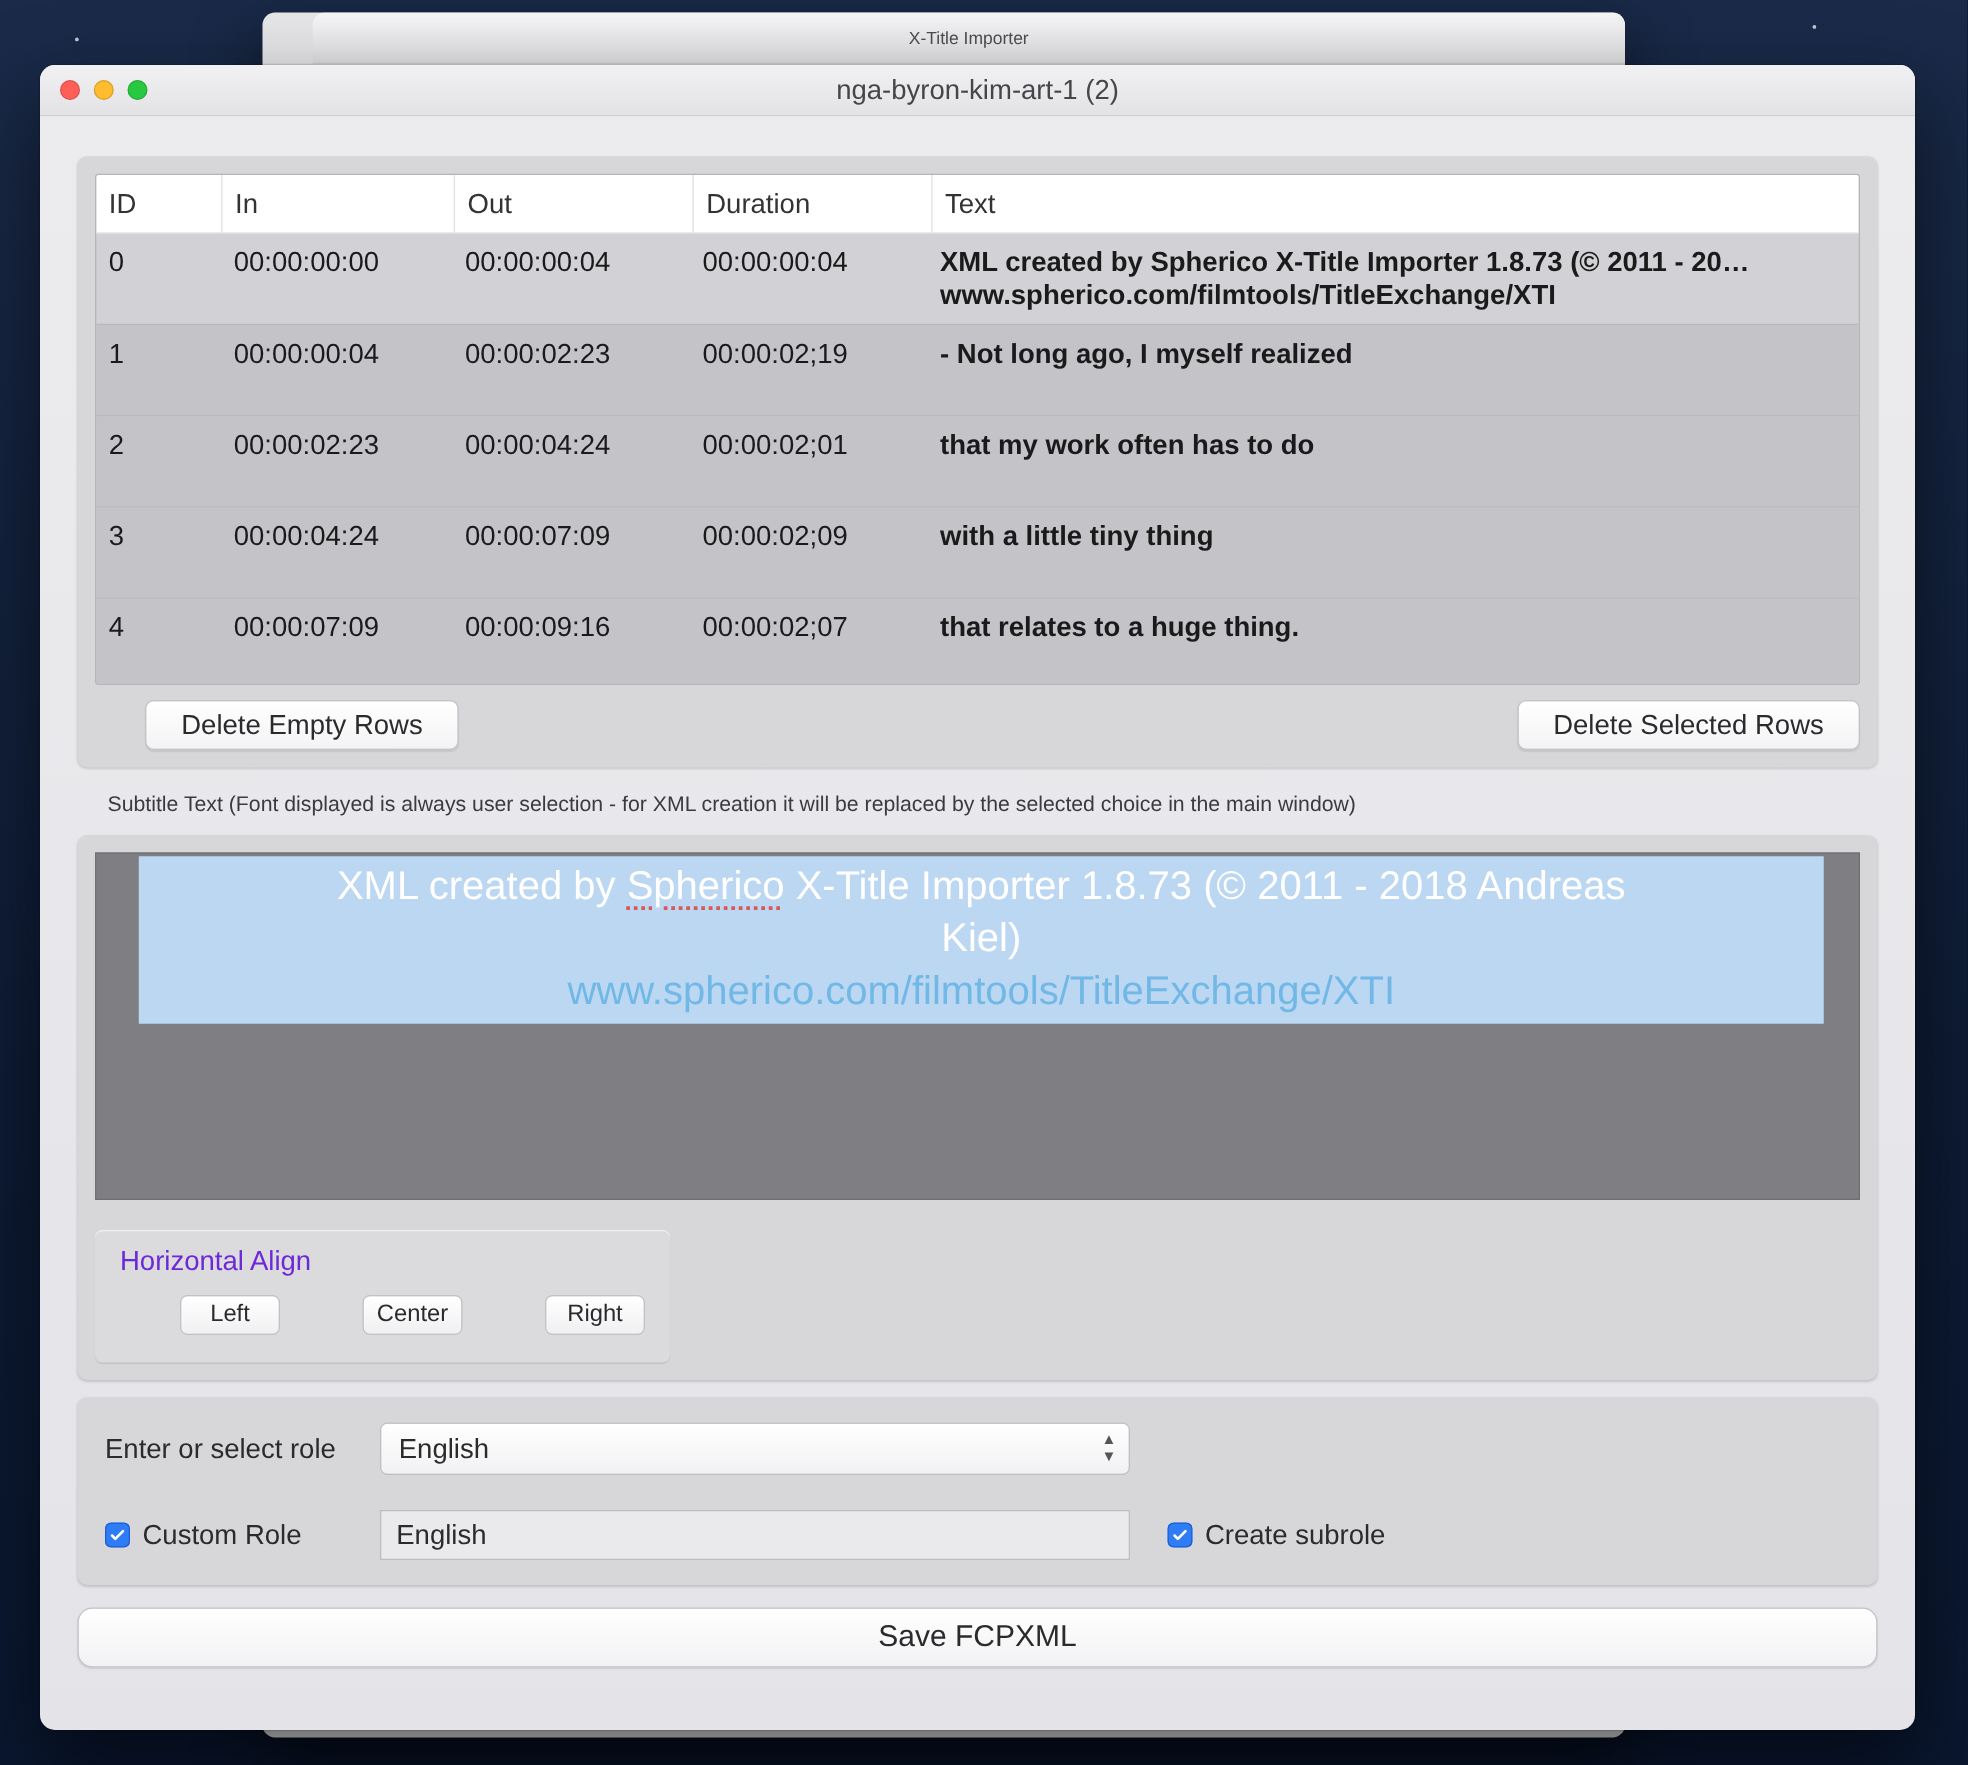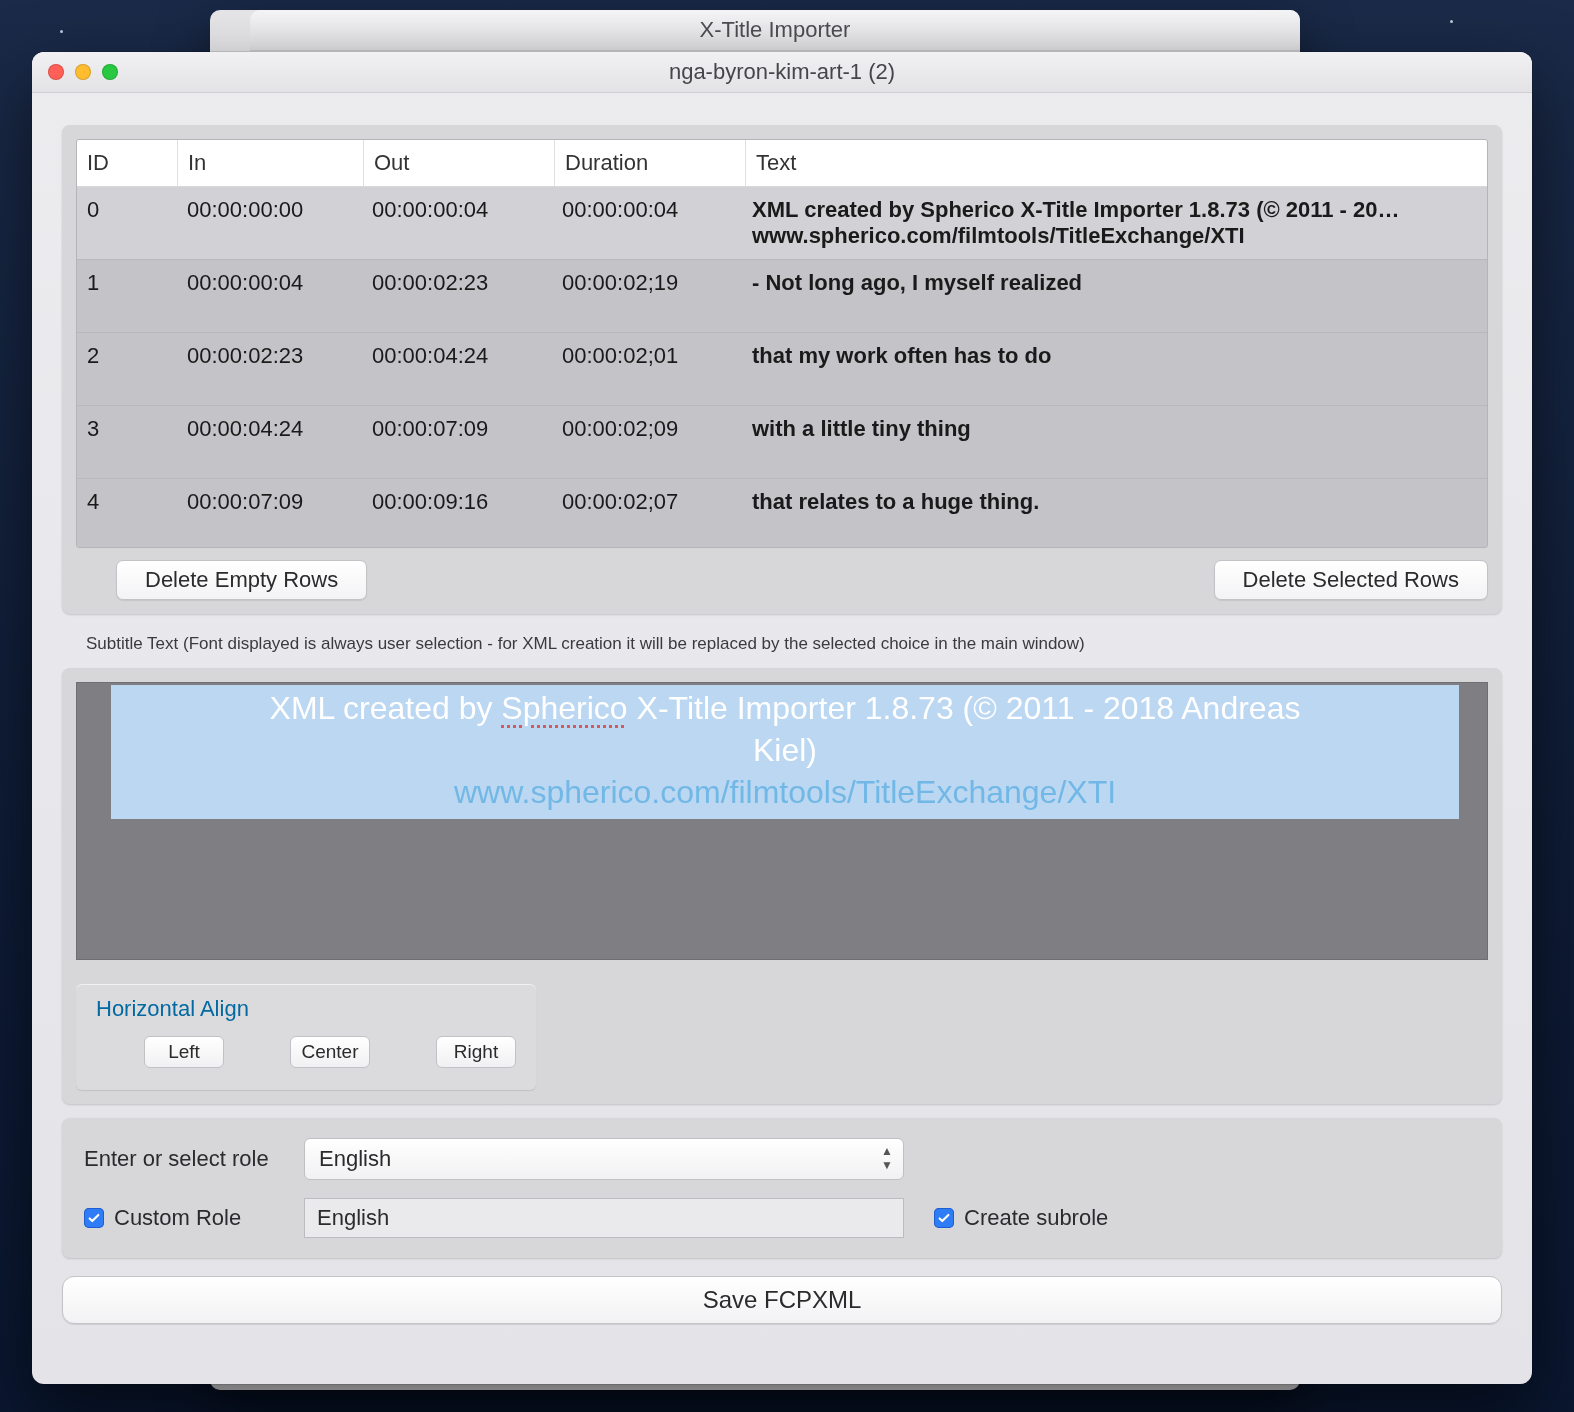--- a/index.html
+++ b/index.html
@@ -34,21 +34,21 @@
     border-radius:10px;
     box-shadow: 0 20px 50px rgba(0,0,0,0.5);
   }
   .bg-titlebar {
     height:40px;
     background: linear-gradient(#f6f6f8,#e1e1e4);
     border-bottom:1px solid #c9c9cc;
     border-radius:10px 10px 0 0;
     text-align:center;
     line-height:40px;
-    font-size:22px;
+    font-size:14px;
     color:#4e4e52;
     margin-left:40px;
   }
 
   
   .window {
     position:absolute;
     left:32px; top:52px;
     width:1500px; height:1332px;
     background: linear-gradient(#ecebee, #e4e3e7);
@@ -189,21 +189,21 @@
   .preview-highlight .underline{ text-decoration: underline dotted #d65a5a; text-decoration-thickness:3px; text-underline-offset:6px;}
 
   .halign-panel{
     margin-top:24px;
     background:#dbdbde;
     border-radius:6px;
     padding:12px 20px 22px 20px;
     width:420px;
     box-shadow: inset 0 1px 0 rgba(255,255,255,.6), 0 1px 1px rgba(0,0,0,.1);
   }
-  .halign-label{font-size:22px;color:#0369a1;margin-bottom:14px;}
+  .halign-label{font-size:22px;color:#6d28d9;margin-bottom:14px;}
   .seg{
     display:flex; gap:18px;
   }
   .seg button{
     width:116px;
     background:linear-gradient(#ffffff,#f0f0f2);
     border:1px solid #c2c2c6;
     border-radius:6px;
     font-size:19px;
     padding:4px 0;
@@ -212,21 +212,21 @@
   }
 
   
   .role-panel{
     background:#d7d7da;
     border-radius:8px;
     padding:20px 22px;
     box-shadow:0 1px 2px rgba(0,0,0,0.15);
     display:grid;
     grid-template-columns: 220px 600px 1fr;
-    row-gap:18px;
+    row-gap:28px;
     align-items:center;
     font-size:22px;
     color:#2b2b2e;
   }
   .role-panel label{display:flex;align-items:center;gap:10px;}
   .select{
     position:relative;
     background:linear-gradient(#ffffff,#f1f1f3);
     border:1px solid #c0c0c4;
     border-radius:6px;

